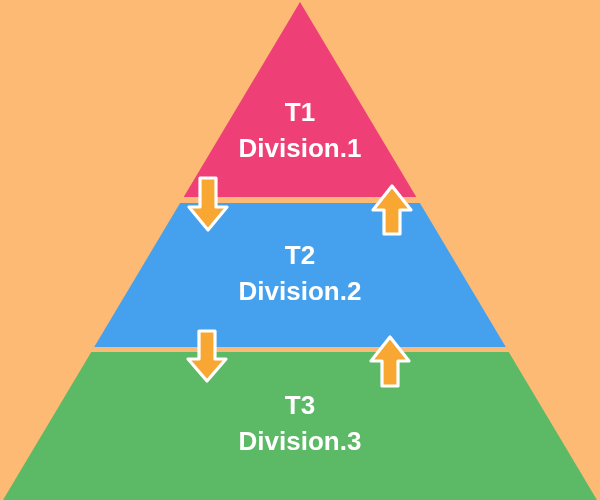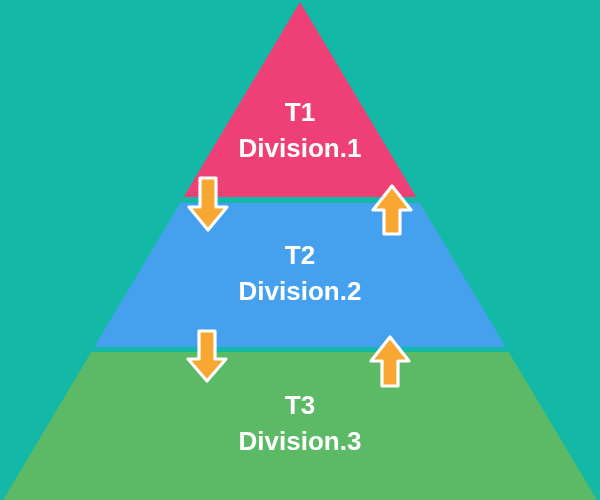--- a/index.html
+++ b/index.html
@@ -7,21 +7,21 @@
     padding: 0;
     background: #ffffff;
     width: 600px;
     height: 500px;
     overflow: hidden;
   }
   .stage {
     position: relative;
     width: 600px;
     height: 500px;
-    background: #14b8a6;
+    background: #fdba74;
   }
   svg { display: block; }
   .tier-label {
     font-family: "Liberation Sans", sans-serif;
     font-weight: 700;
     font-size: 26px;
     fill: #ffffff;
     text-anchor: middle;
   }
   .arrow {

